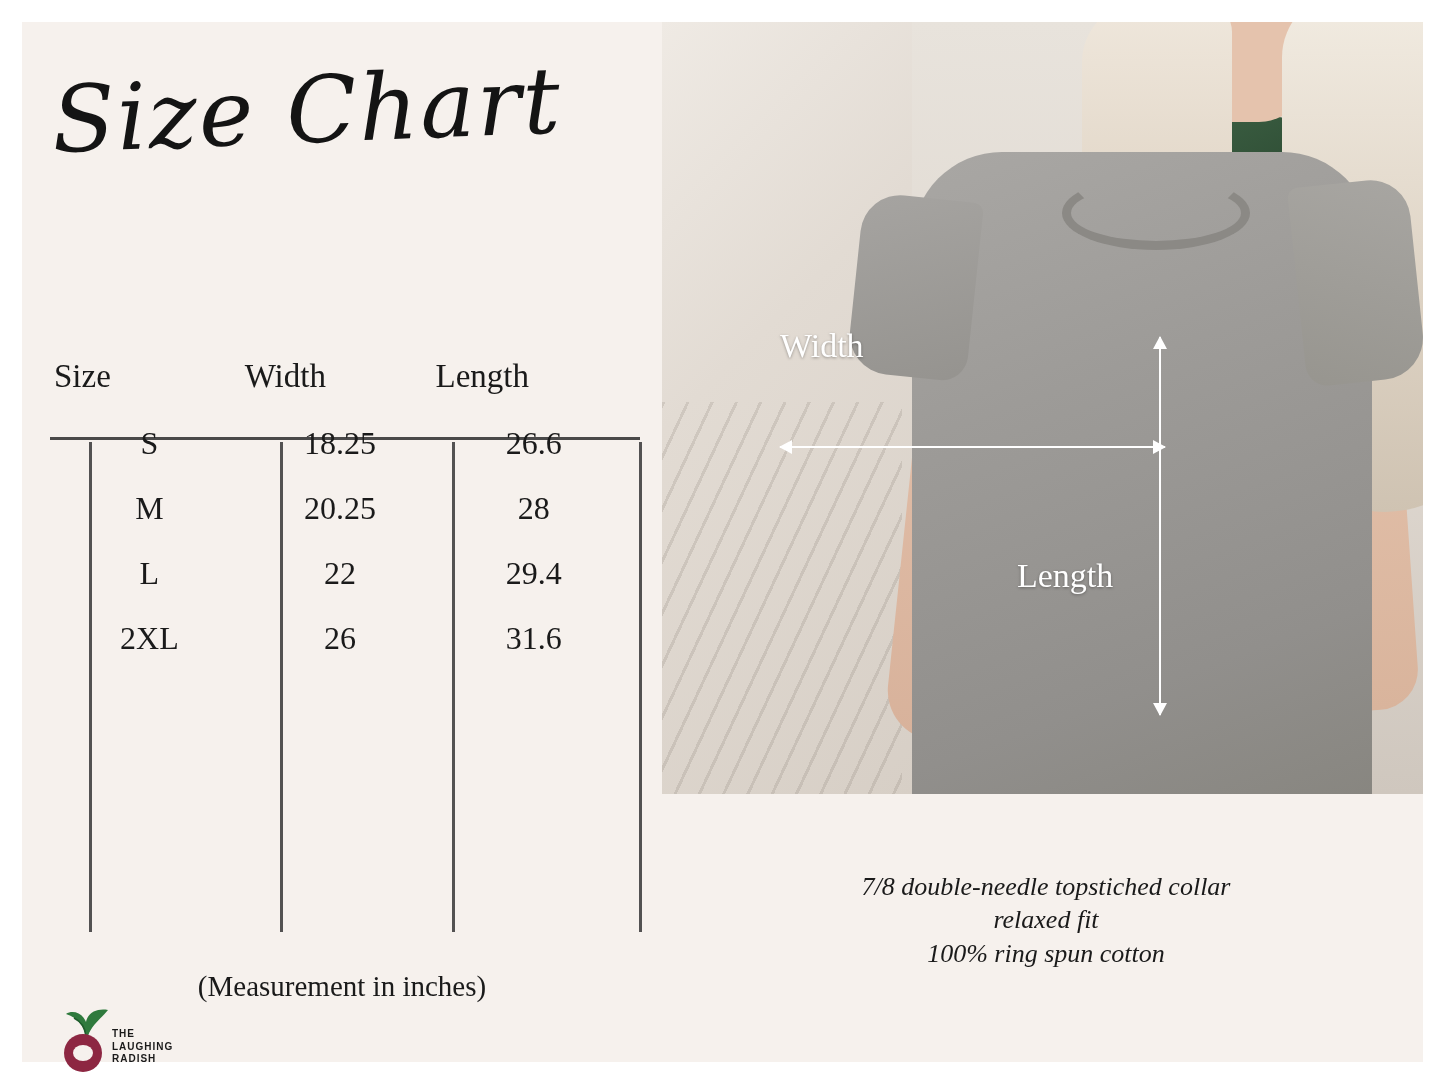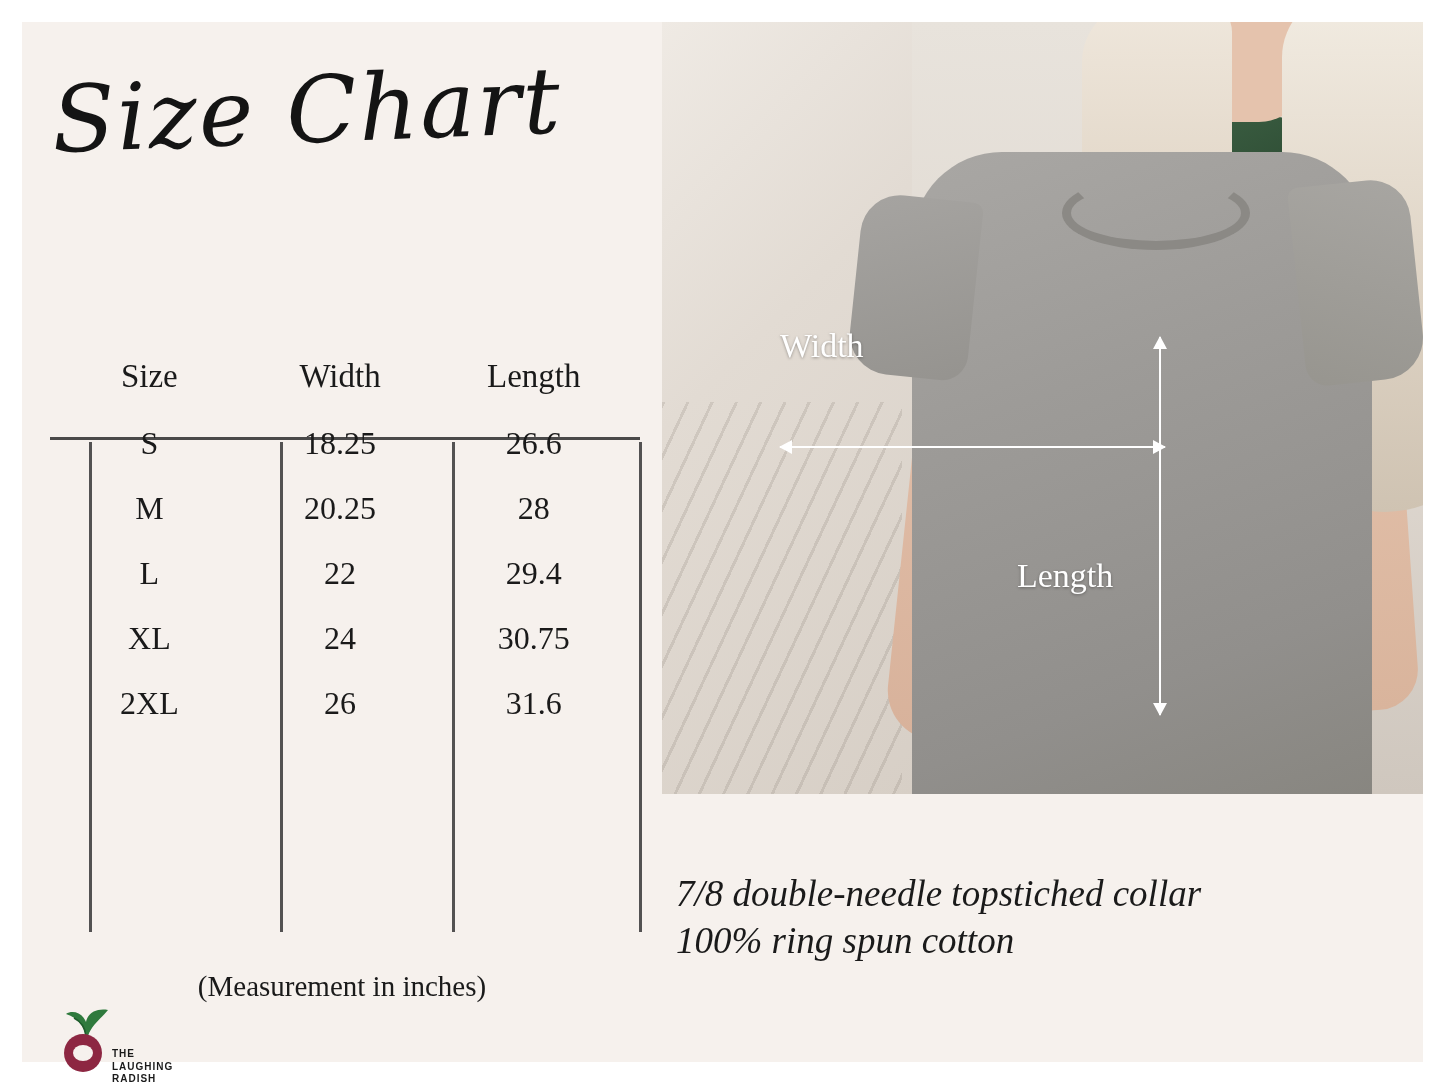--- a/index.html
+++ b/index.html
@@ -64,21 +64,21 @@
     top: 330px;
     width: 578px;
     border-collapse: collapse;
     font-family: "Liberation Serif", serif;
   }
   .size-table th {
     font-weight: 400;
     font-size: 33px;
     color: #1a1a1a;
     padding: 6px 0 16px 0;
-    text-align: center;
+    text-align: left;
   }
   .size-table td {
     font-weight: 400;
     font-size: 32px;
     color: #1a1a1a;
     padding: 14px 0;
     text-align: center;
   }
   .size-table th:nth-child(1), .size-table td:nth-child(1) { width: 33%; }
   .size-table th:nth-child(2), .size-table td:nth-child(2) { width: 33%; }
@@ -153,21 +153,20 @@
   .logo-text {
     position: absolute;
     left: 60px;
     top: 24px;
     font-family: "Liberation Sans", sans-serif;
     font-size: 10px;
     letter-spacing: 1px;
     line-height: 1.25;
     color: #1a1a1a;
     font-weight: 700;
-    margin-top: 20px;
   }
 
   
   .right-panel {
     position: absolute;
     left: 662px;
     top: 22px;
     width: 761px;
     height: 1040px;
   }
@@ -329,23 +328,24 @@
     color: #141414;
     letter-spacing: .5px;
   }
   .features {
     position: absolute;
     left: 14px;
     top: 848px;
     width: 740px;
     font-family: "Liberation Serif", serif;
     font-style: italic;
-    font-size: 37px;
+    font-size: 26px;
     line-height: 1.28;
     color: #1a1a1a;
+    text-align: center;
   }
   .features div { white-space: nowrap; }
 </style>
 </head>
 <body>
 
 <div id="page">
   <div class="card"></div>
 
   <div class="left-panel">
@@ -376,25 +376,20 @@
           <td>M</td>
           <td>20.25</td>
           <td>28</td>
         </tr>
         <tr>
           <td>L</td>
           <td>22</td>
           <td>29.4</td>
         </tr>
         <tr>
-          <td>XL</td>
-          <td>24</td>
-          <td>30.75</td>
-        </tr>
-        <tr>
           <td>2XL</td>
           <td>26</td>
           <td>31.6</td>
         </tr>
       </tbody>
     </table>
 
     <div class="measure-note">(Measurement in inches)</div>
 
     <div class="logo">
@@ -443,16 +438,17 @@
 
       <div class="ann-label ann-width-label">Width</div>
       <div class="arrow-h"></div>
       <div class="ann-label ann-length-label">Length</div>
       <div class="arrow-v"></div>
     </div>
 
 
     <div class="features">
       <div>7/8 double-needle topstiched collar</div>
+      <div>relaxed fit</div>
       <div>100% ring spun cotton</div>
     </div>
   </div>
 </div>
 
 </body></html>

